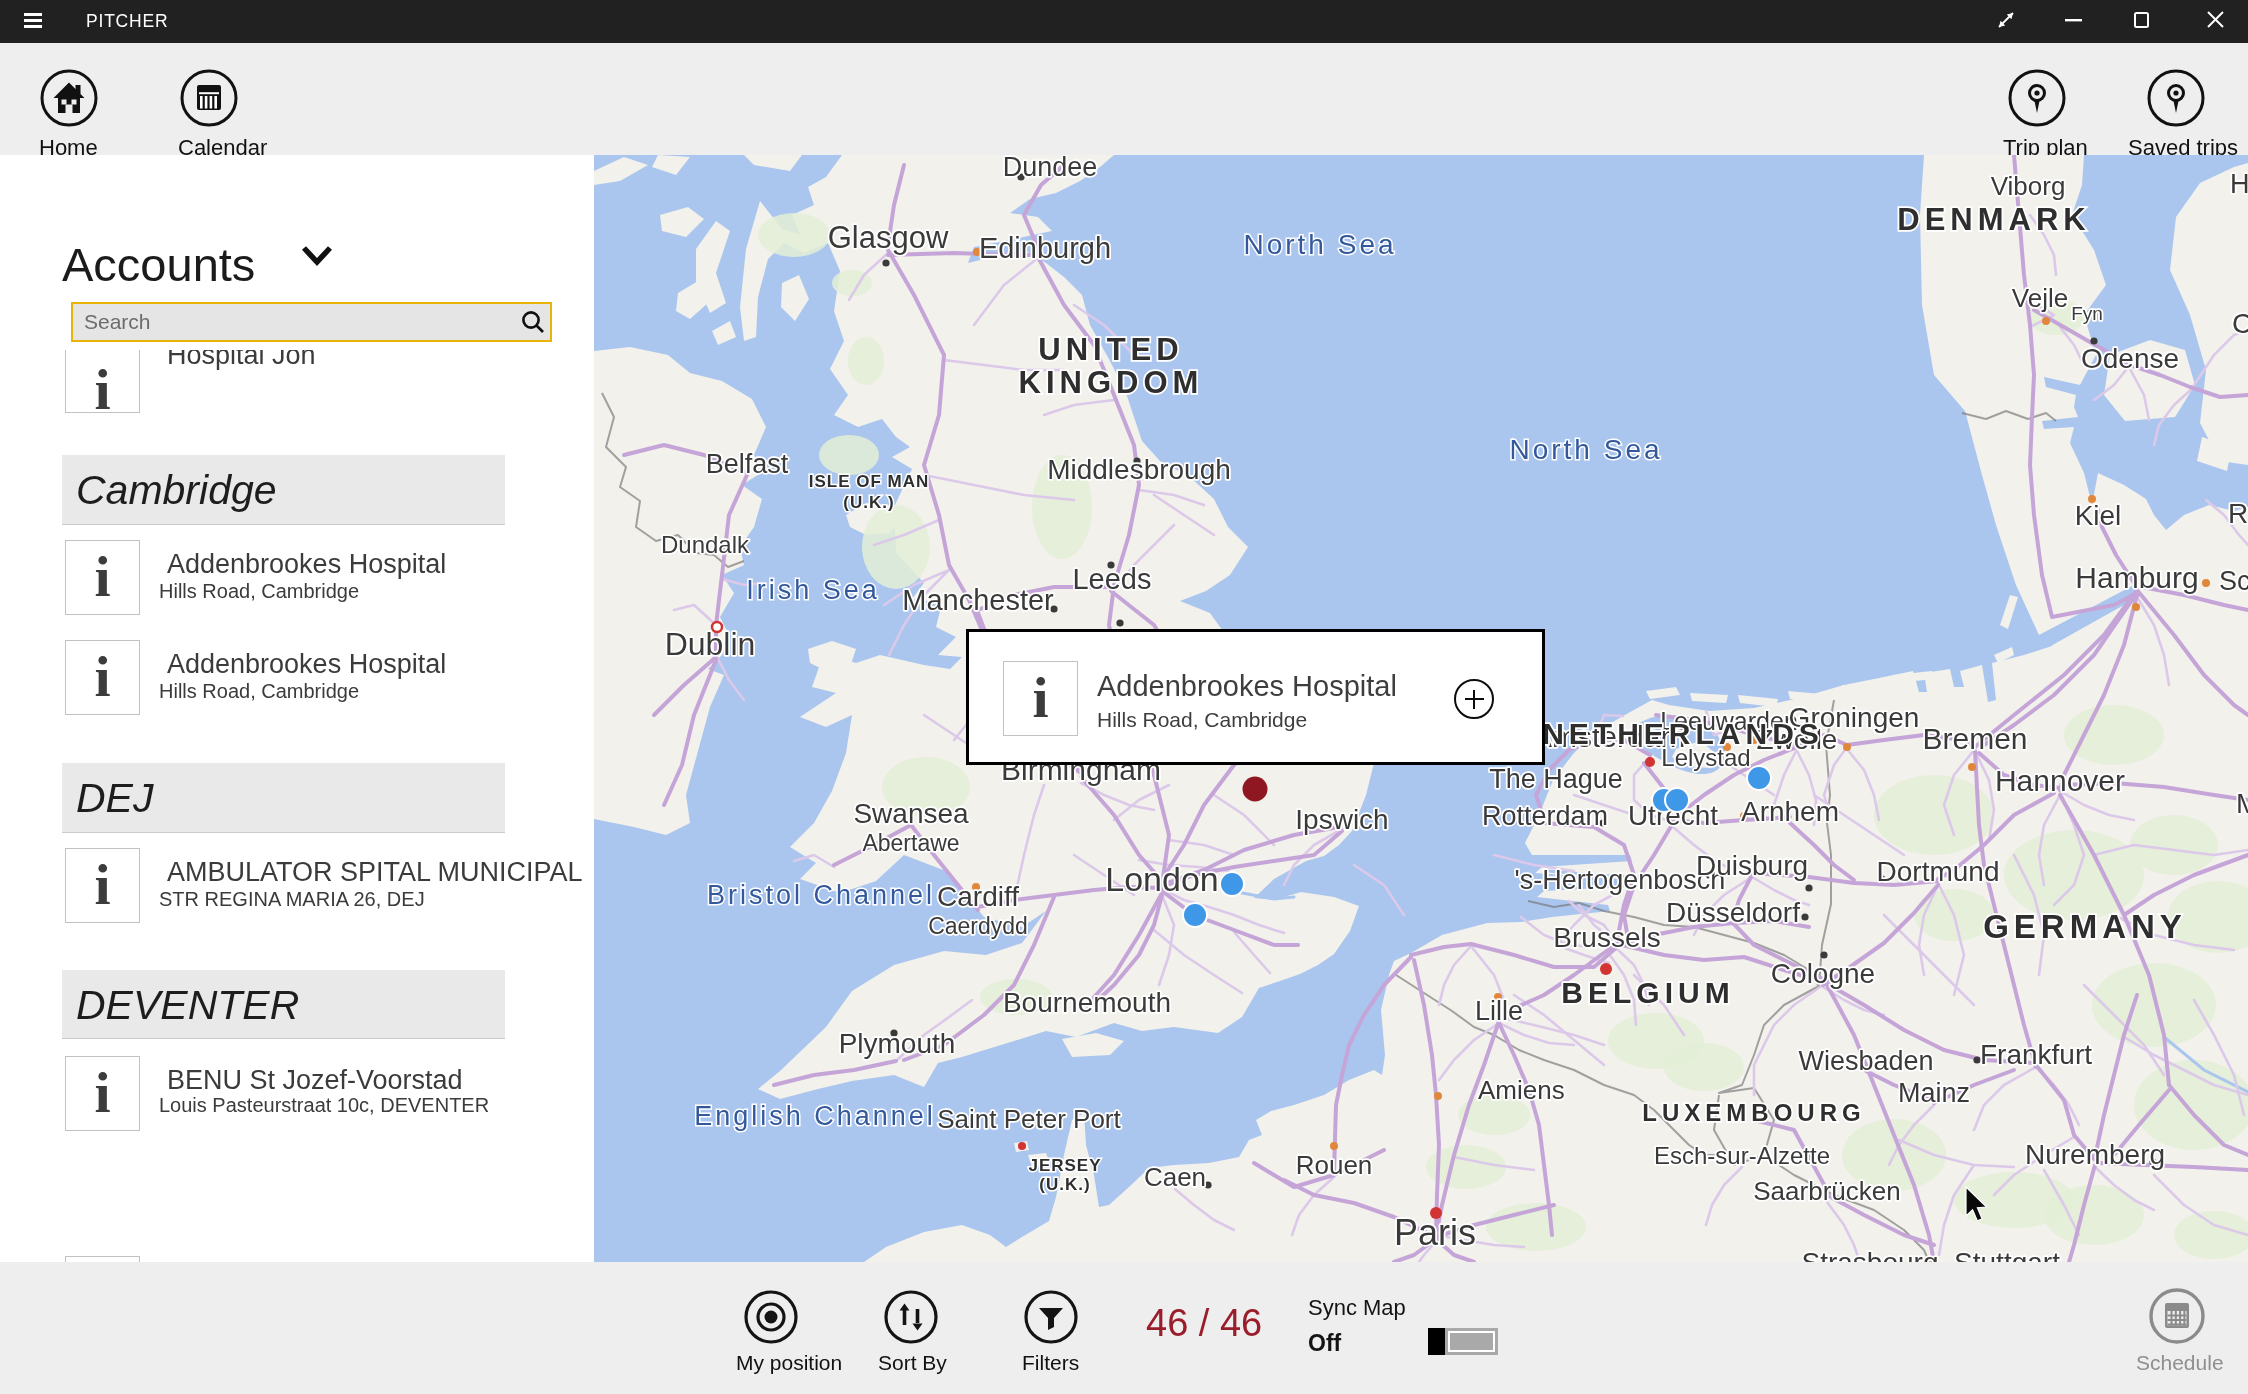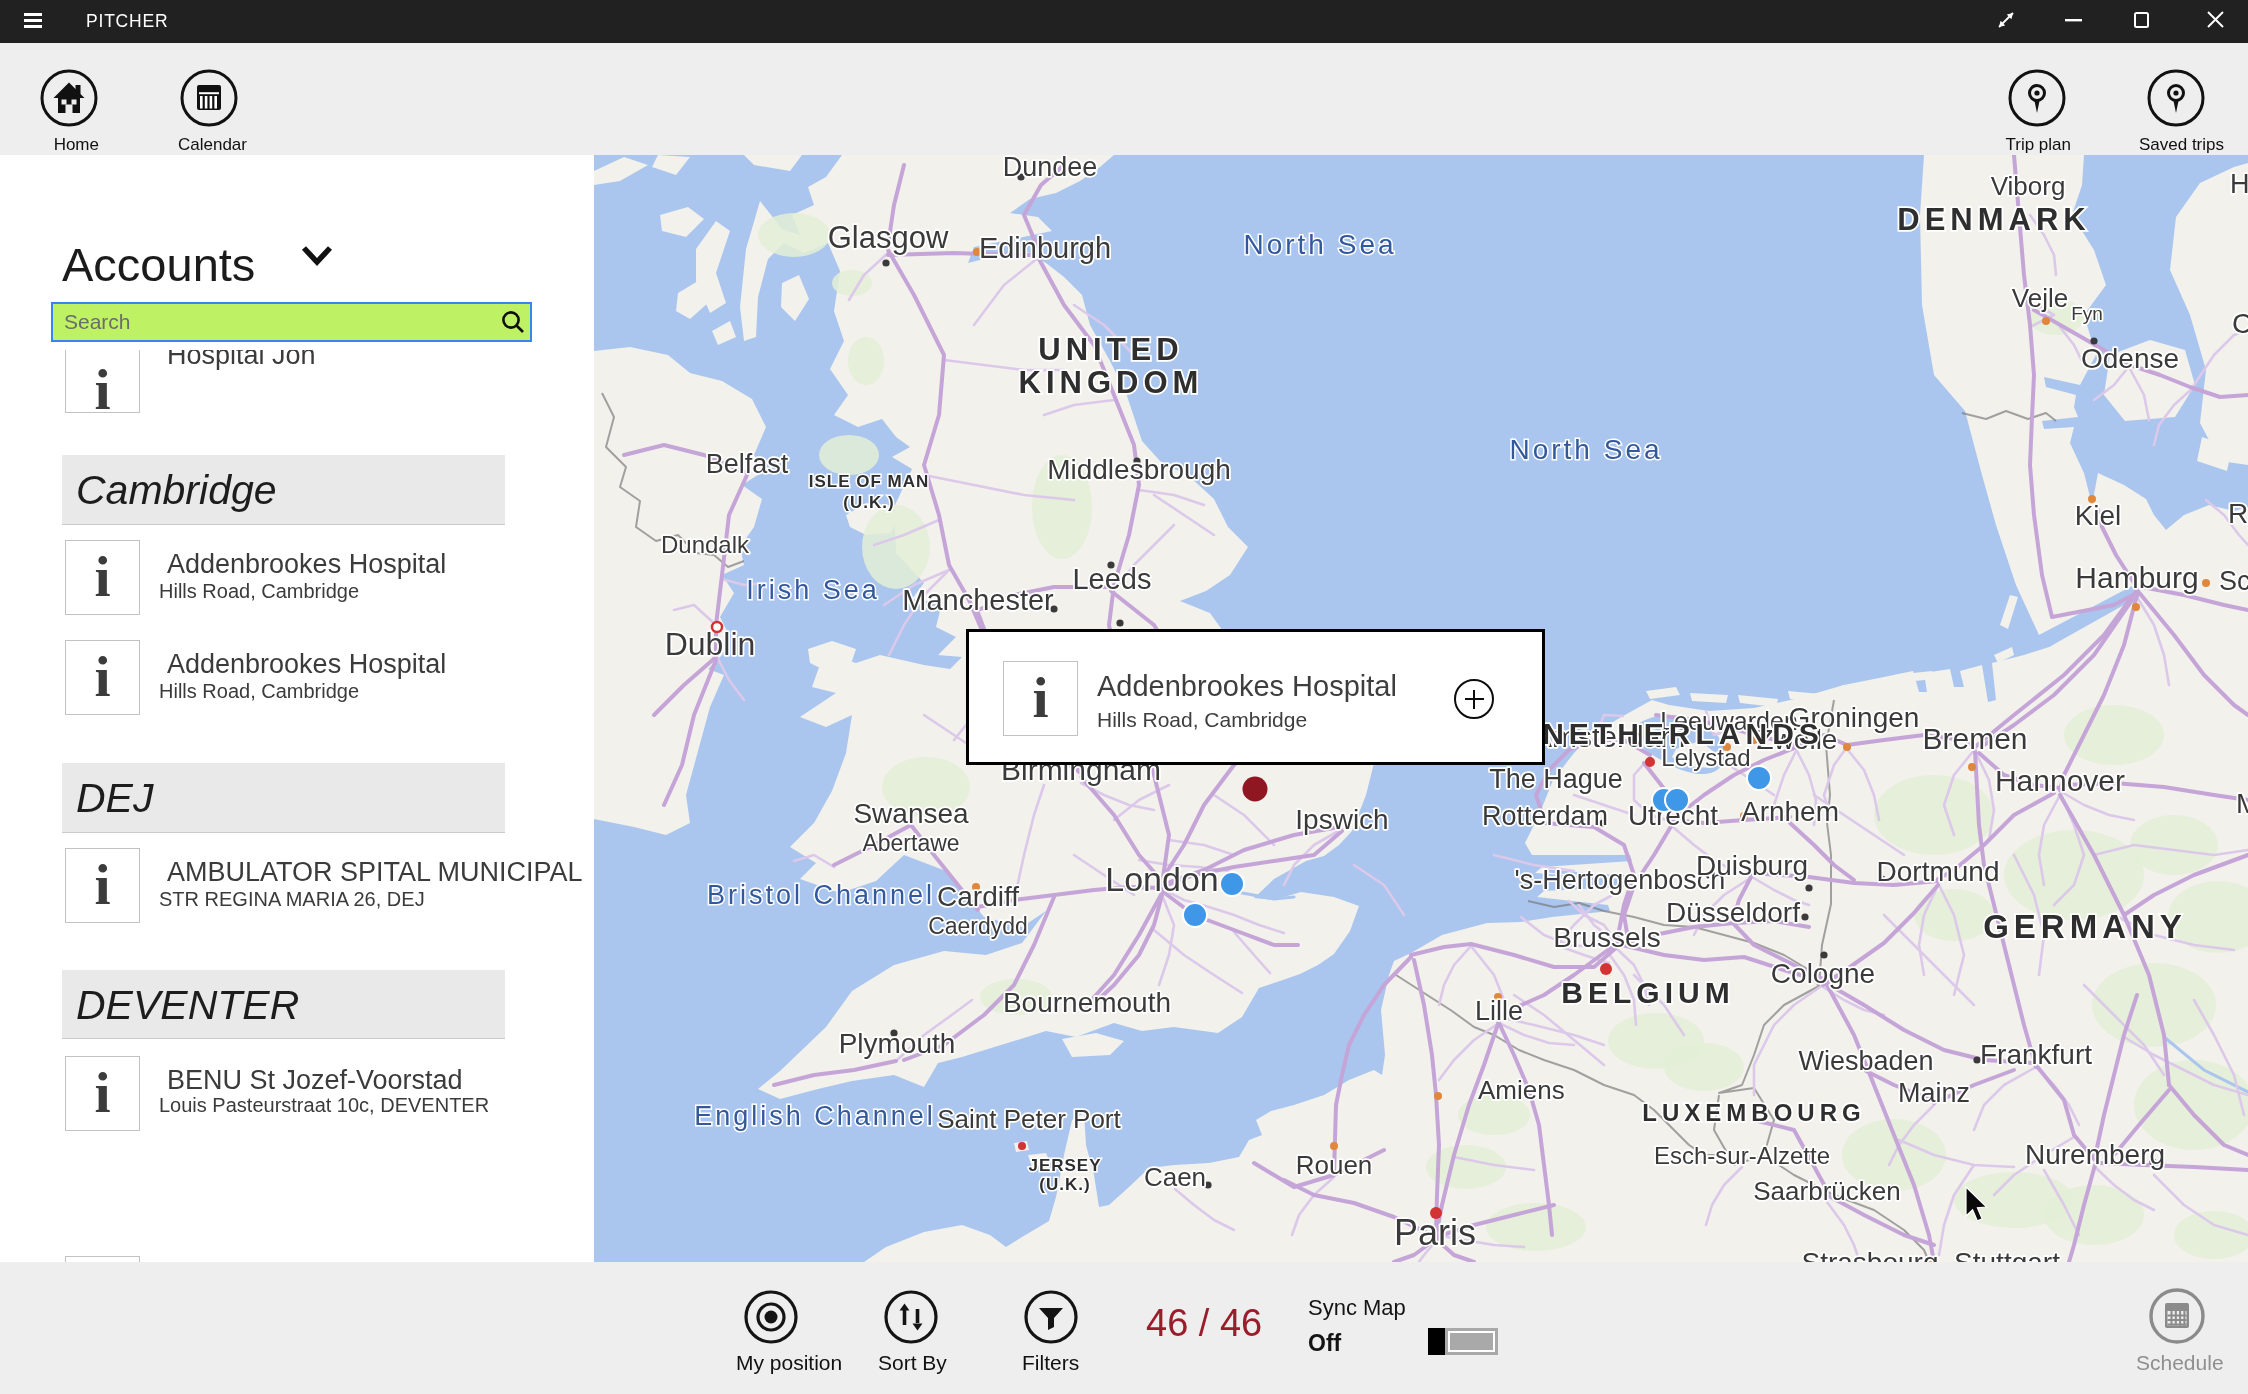--- a/index.html
+++ b/index.html
@@ -6,25 +6,25 @@
   body{width:2248px;height:1394px;overflow:hidden;background:#fff;font-family:"Liberation Sans",sans-serif;position:relative;}
   .abs{position:absolute;}
   
   #titlebar{left:0;top:0;width:2248px;height:43px;background:#212121;}
   #titlebar .bar{position:absolute;left:24px;width:18px;height:2.6px;background:#fff;}
   #apptitle{position:absolute;left:86px;top:0;line-height:43px;color:#fff;font-size:17.5px;letter-spacing:.8px;}
   .winbtn{position:absolute;top:0;height:43px;width:47px;}
   
   #toolbar{left:0;top:43px;width:2248px;height:112px;background:#efeeee;}
   .toolbtn{position:absolute;text-align:center;color:#161616;}
-  .toolbtn .lbl{font-size:17px;margin-top:3px;color:#111;white-space:nowrap;text-align:right;}
+  .toolbtn .lbl{font-size:22px;margin-top:3px;color:#111;white-space:nowrap;text-align:left;}
   
   #sidebar{left:0;top:155px;width:594px;height:1107px;background:#fff;}
   #accounts{position:absolute;left:62px;top:82px;font-size:47px;font-weight:300;color:#1b1b1b;letter-spacing:0px;}
-  #searchbox{position:absolute;left:51px;top:147px;width:477px;height:36px;border:2px solid #3b82f6;background:#bef264;}
+  #searchbox{position:absolute;left:71px;top:147px;width:477px;height:36px;border:2px solid #eab308;background:#e5e5e5;}
   #searchbox .ph{position:absolute;left:11px;top:6px;font-size:21px;color:#6c6c6c;}
   #listclip{position:absolute;left:0;top:195px;width:594px;height:912px;overflow:hidden;}
   .grouphdr{position:absolute;left:62px;width:443px;background:#e9e9e9;border-bottom:1px solid #cbcbcb;font-style:italic;}
   .grouphdr span{position:absolute;left:14px;font-size:41px;font-weight:300;color:#1d1d1d;}
   .ibox{position:absolute;left:65px;width:73px;height:73px;border:1px solid #c2c2c2;background:#fff;text-align:center;}
   .ibox span{font-family:"Liberation Serif",serif;font-weight:bold;font-size:58px;color:#3c3c3c;line-height:72px;}
   .ititle{position:absolute;left:159px;font-size:27px;color:#3b3b3b;white-space:nowrap;margin-left:8px;}
   .isub{position:absolute;left:159px;font-size:20px;color:#3b3b3b;white-space:nowrap;}
   
   #map{left:594px;top:155px;width:1654px;height:1107px;background:#d946ef;overflow:hidden;}

